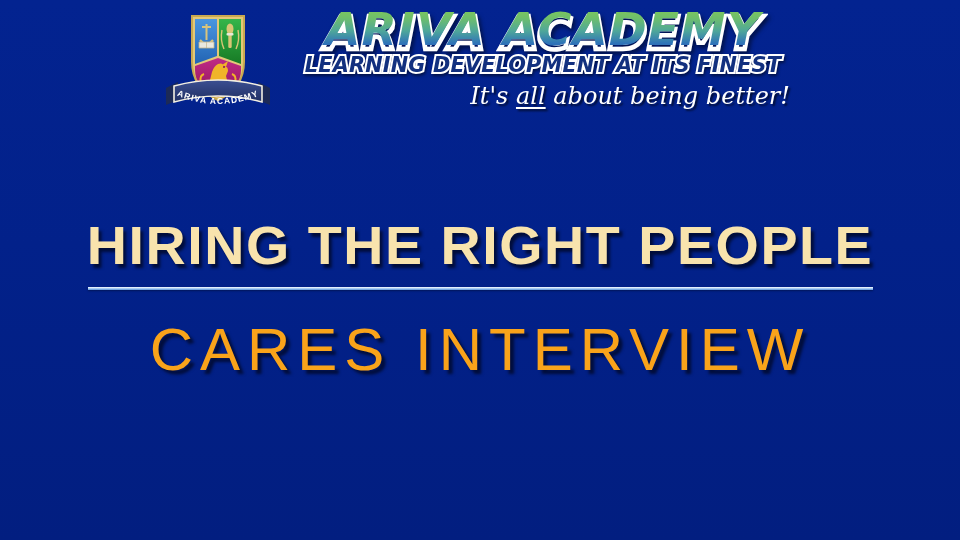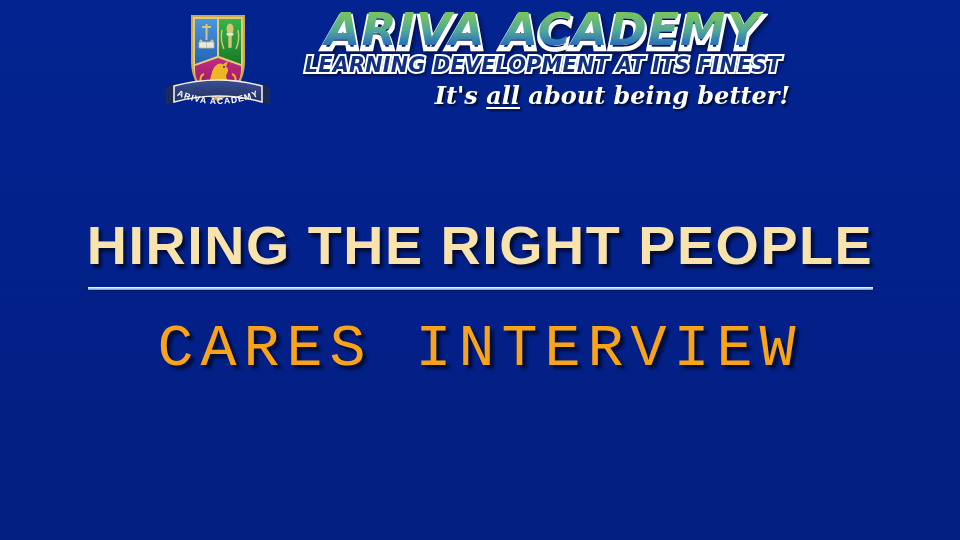--- a/index.html
+++ b/index.html
@@ -129,21 +129,21 @@
     z-index: 2;
   }
 
   #brand-slogan {
     margin-top: 3px;
     text-align: right;
     padding-right: 8px;
     font-family: "DejaVu Serif", serif;
     font-size: 24px;
     font-style: italic;
-    font-weight: bold;
+    font-weight: normal;
     color: #ffffff;
     text-shadow: 2px 2px 2px rgba(0,0,0,0.65);
     white-space: nowrap;
     line-height: 1;
   }
   #brand-slogan .underlined {
     text-decoration: underline;
     text-decoration-thickness: 2px;
     text-underline-offset: 3px;
   }
@@ -191,21 +191,20 @@
   }
   .sub-line { white-space: nowrap; display: block; }
   #subtitle-line1 {
     font-size: 52px;
     letter-spacing: 7px;
   }
   #subtitle-line2 {
     font-size: 60px;
     letter-spacing: 7px;
     margin-top: 6px;
-    font-family: Liberation Mono, monospace;
   }
 </style>
 </head>
 <body>
 
 <div id="slide">
 
   <div id="logo-band">
     <div id="logo-lockup">
 

